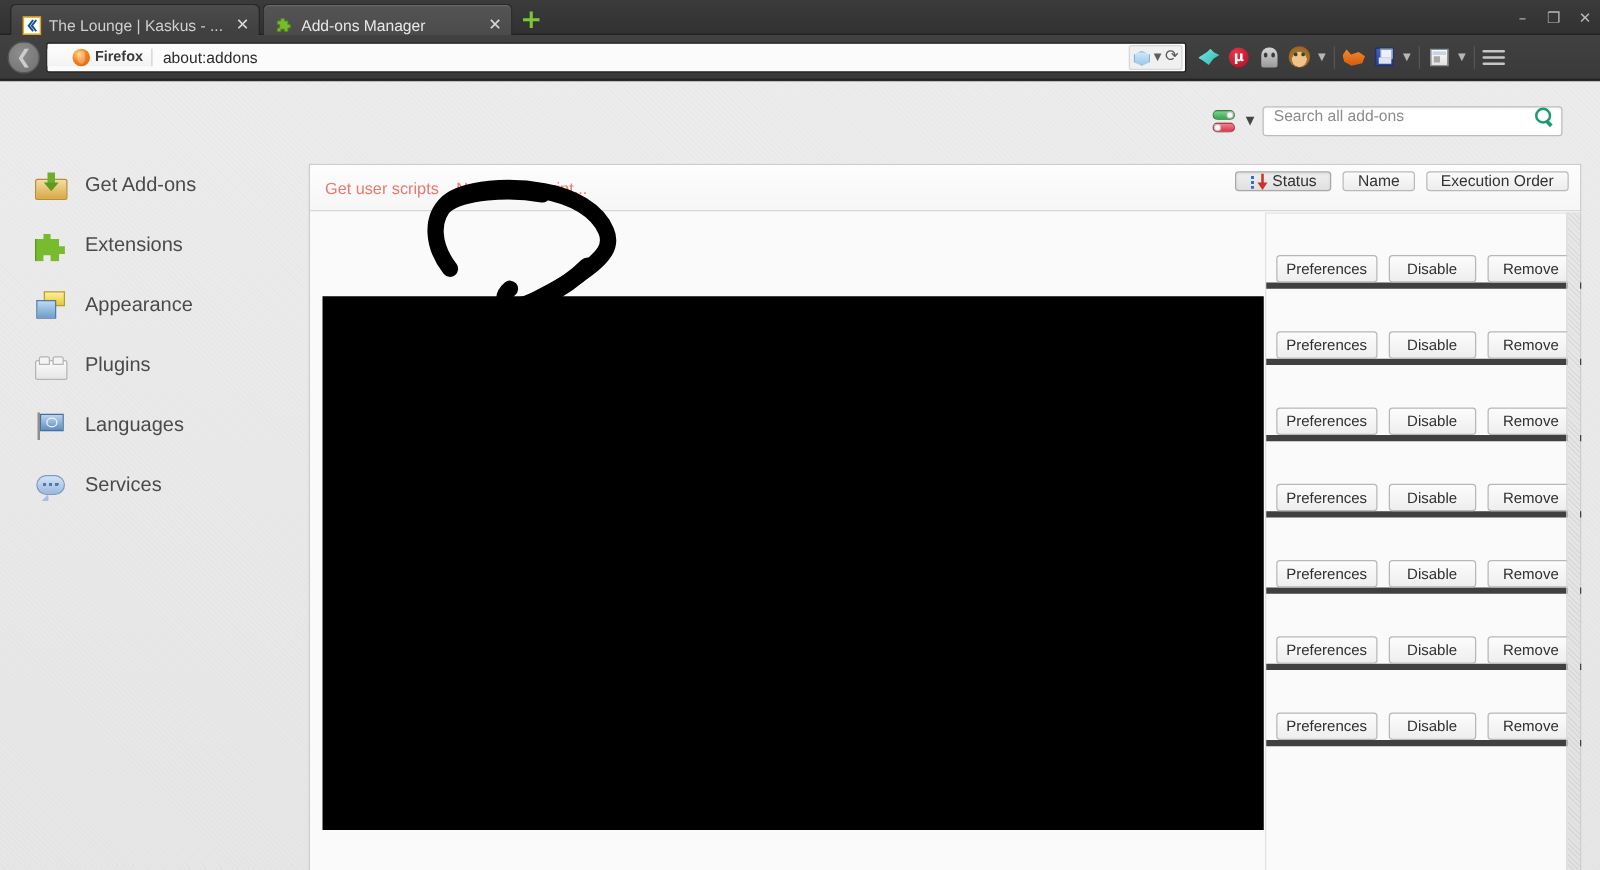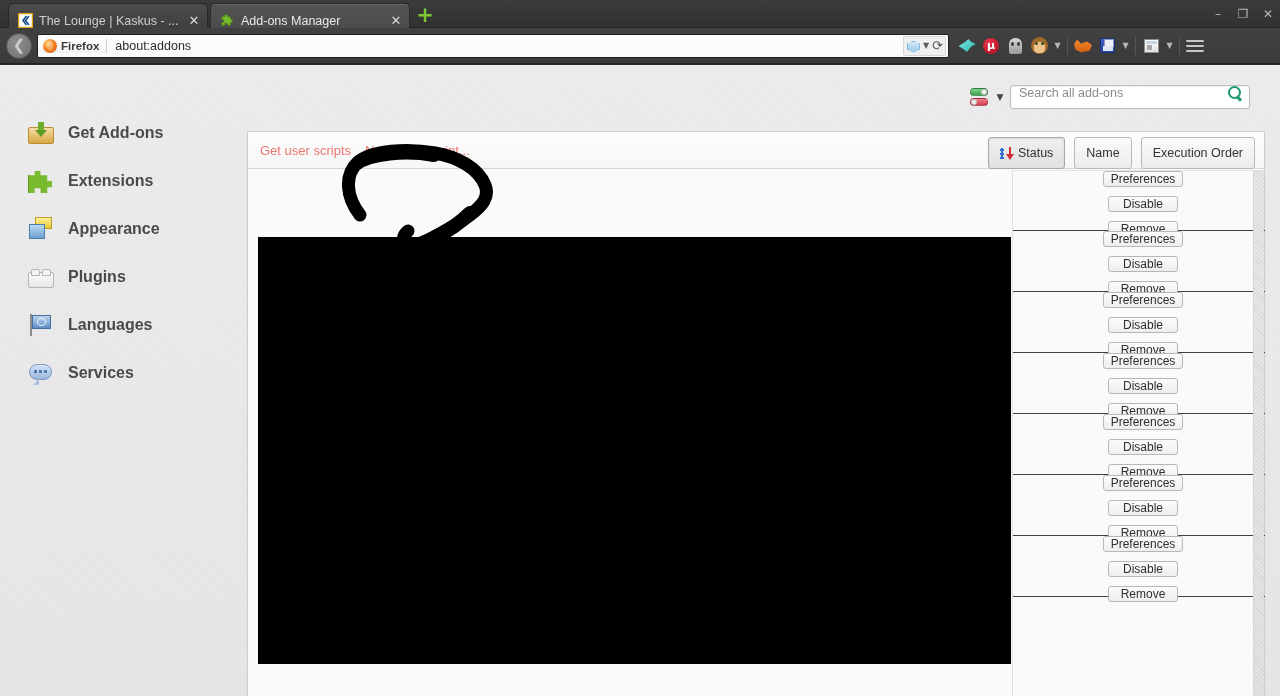--- a/index.html
+++ b/index.html
@@ -85,21 +85,21 @@
   .urlbar {
     flex: 0 0 auto; width: 912px; height: 24px; margin-left: 5px;
     background: #fbfbfb;
     border: 1px solid #1f1f1f;
     border-radius: 2px;
     display: flex; align-items: center;
     position: relative;
   }
   .identity {
     display: flex; align-items: center; height: 14px;
-    padding: 0 7px 0 5px;
+    padding: 0 7px 0 20px;
     border-right: 1px solid #cfcfcf;
     background: linear-gradient(#fdfdfd,#f2f2f2);
   }
   .ff-logo {
     width: 14px; height: 14px; border-radius: 50%; margin-right: 4px;
     background: radial-gradient(circle at 35% 30%, #ffd27a 0%, #f58020 45%, #d85a10 100%);
     position: relative;
   }
   .ff-logo:after {
     content: ""; position: absolute; left: 4px; top: 2px;
@@ -279,21 +279,21 @@
     width: 9px; height: 9px; border: 2.5px solid #1f9a6e; border-radius: 50%;
   }
   .search-glass:after {
     content: ""; position: absolute; left: 9px; top: 9px;
     width: 6px; height: 2.5px; background: #1f9a6e;
     transform: rotate(45deg); transform-origin: left center;
   }
 
   
   .sidebar {
-    position: absolute; left: 0; top: 44px; width: 204px; font-weight: bold;
+    position: absolute; left: 0; top: 60px; width: 204px;
   }
   .side-item {
     height: 48px; display: flex; align-items: center;
     padding-left: 28px; gap: 14px;
     font-size: 16px; color: #4a4a4a;
   }
   .side-item.selected {
     background: linear-gradient(#fefefe, #f7f7f7);
     border-top: 1px solid #dfdfdf; border-bottom: 1px solid #dfdfdf;
     border-right: 1px solid #dcdcdc;
@@ -415,21 +415,21 @@
   .hdr-link {
     font-size: 13px; color: #e9796f; margin-left: 12px; white-space: nowrap;
   }
   .hdr-link.second { margin-left: 14px; }
 
   .sortbar {
     position: absolute; right: 9px; top: 5px;
     display: flex; align-items: center; gap: 9px;
   }
   .sortbtn {
-    height: 32px; padding: 0 11px;
+    height: 16px; padding: 0 11px;
     background: linear-gradient(#fbfbfb, #ececec);
     border: 1px solid #b9b9b9; border-radius: 3px;
     display: flex; align-items: center; gap: 4px;
     font-size: 12.5px; color: #333;
   }
   .sortbtn.active {
     background: linear-gradient(#f0f0f0, #e0e0e0);
     border-color: #a8a8a8;
     box-shadow: inset 0 1px 2px rgba(0,0,0,0.10);
   }
@@ -461,24 +461,23 @@
     background: #000;
   }
 
   
   .rows {
     position: absolute; left: 764px; top: 38px; width: 253px; bottom: 0;
     border-left: 1px solid #e0e0e0;
   }
   .row {
     position: relative; height: 61px;
-    display: flex; align-items: center; justify-content: flex-start;
+    display: flex; align-items: flex-end; justify-content: flex-start;
     gap: 9px; padding-left: 8px;
-    border-bottom: 1px solid #404040;
-    flex-direction: column;
+    border-bottom: 5px solid #404040;
   }
   .row:first-child { border-top: 1px solid #e4e4e4; }
   .rowbtn {
     height: 22px; padding: 0 7px;
     background: linear-gradient(#fcfcfc, #eeeeee);
     border: 1px solid #b7b7b7; border-radius: 3px;
     font-size: 12px; color: #2f2f2f;
     display: flex; align-items: center; justify-content: center;
     white-space: nowrap;
   }

